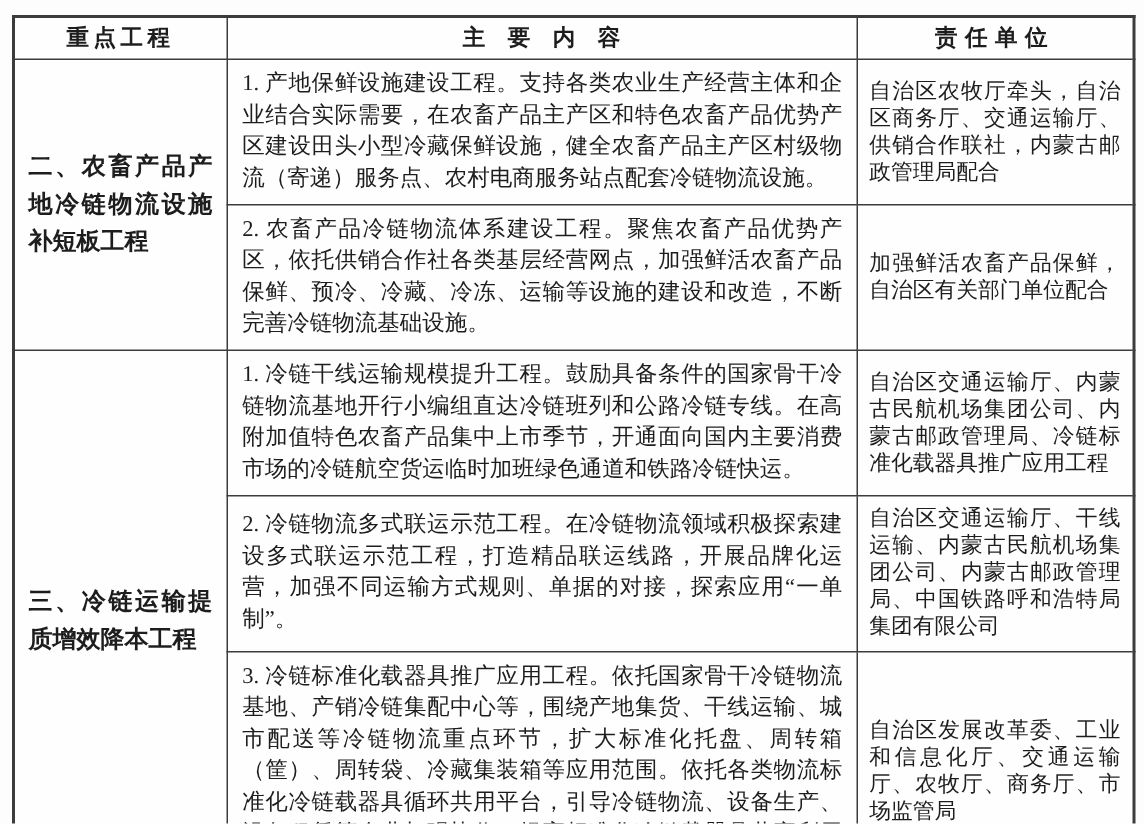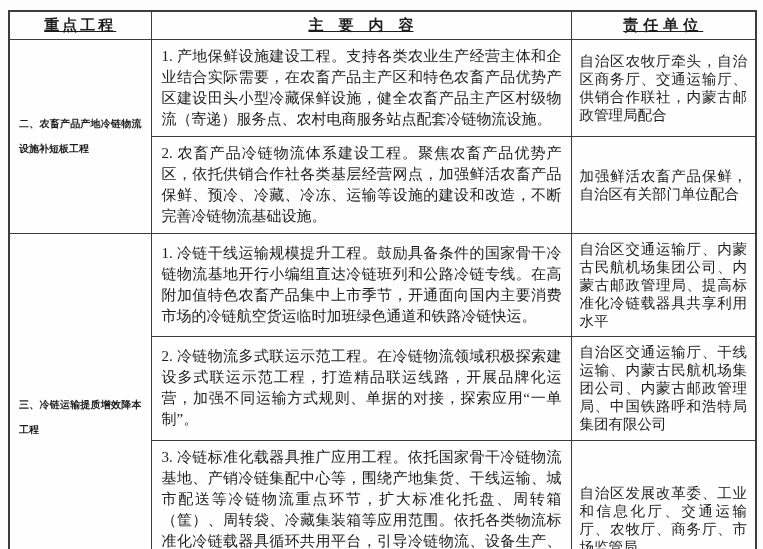--- a/index.html
+++ b/index.html
@@ -28,29 +28,28 @@
 
   th, td { border: 1px solid #3c3c3c; vertical-align: middle; }
 
   thead th {
     height: 28px;
     font-family: "Liberation Sans", "DejaVu Sans", sans-serif;
     font-weight: bold;
     font-size: 15px;
     text-align: center;
     padding: 2px 0;
-    text-decoration: underline;
   }
   th.h-col1 { letter-spacing: 3px; }
   th.h-col3 { letter-spacing: 5px; text-align: center; }
 
   td.project {
     font-family: "Liberation Sans", "DejaVu Sans", sans-serif;
     font-weight: bold;
-    font-size: 10px;
+    font-size: 16px;
     line-height: 25px;
     padding: 6px 9px;
     text-align: justify;
     text-justify: inter-ideograph;
   }
   td.content {
     font-size: 15px;
     line-height: 21px;
     padding: 6px 9px 6px 10px;
     text-align: justify;
@@ -93,21 +92,21 @@
         <td class="content">1. 产地保鲜设施建设工程。支持各类农业生产经营主体和企业结合实际需要，在农畜产品主产区和特色农畜产品优势产区建设田头小型冷藏保鲜设施，健全农畜产品主产区村级物流（寄递）服务点、农村电商服务站点配套冷链物流设施。</td>
         <td class="resp">自治区农牧厅牵头，自治区商务厅、交通运输厅、供销合作联社，内蒙古邮政管理局配合</td>
       </tr>
       <tr class="row-h2">
         <td class="content">2. 农畜产品冷链物流体系建设工程。聚焦农畜产品优势产区，依托供销合作社各类基层经营网点，加强鲜活农畜产品保鲜、预冷、冷藏、冷冻、运输等设施的建设和改造，不断完善冷链物流基础设施。</td>
         <td class="resp">加强鲜活农畜产品保鲜，自治区有关部门单位配合</td>
       </tr>
       <tr class="row-h3">
         <td class="project" rowspan="3">三、冷链运输提质增效降本工程</td>
         <td class="content">1. 冷链干线运输规模提升工程。鼓励具备条件的国家骨干冷链物流基地开行小编组直达冷链班列和公路冷链专线。在高附加值特色农畜产品集中上市季节，开通面向国内主要消费市场的冷链航空货运临时加班绿色通道和铁路冷链快运。</td>
-        <td class="resp">自治区交通运输厅、内蒙古民航机场集团公司、内蒙古邮政管理局、提高标准化冷链载器具共享利用水平</td>
+        <td class="resp">自治区交通运输厅、内蒙古民航机场集团公司、内蒙古邮政管理局、冷链标准化载器具推广应用工程</td>
       </tr>
       <tr class="row-h4">
         <td class="content">2. 冷链物流多式联运示范工程。在冷链物流领域积极探索建设多式联运示范工程，打造精品联运线路，开展品牌化运营，加强不同运输方式规则、单据的对接，探索应用“一单制”。</td>
         <td class="resp">自治区交通运输厅、干线运输、内蒙古民航机场集团公司、内蒙古邮政管理局、中国铁路呼和浩特局集团有限公司</td>
       </tr>
       <tr class="row-h5">
         <td class="content">3. 冷链标准化载器具推广应用工程。依托国家骨干冷链物流基地、产销冷链集配中心等，围绕产地集货、干线运输、城市配送等冷链物流重点环节，扩大标准化托盘、周转箱（筐）、周转袋、冷藏集装箱等应用范围。依托各类物流标准化冷链载器具循环共用平台，引导冷链物流、设备生产、设备租赁等企业加强协作，提高标准化冷链载器具共享利用水平。</td>
         <td class="resp">自治区发展改革委、工业和信息化厅、交通运输厅、农牧厅、商务厅、市场监管局</td>
       </tr>
     </tbody>

